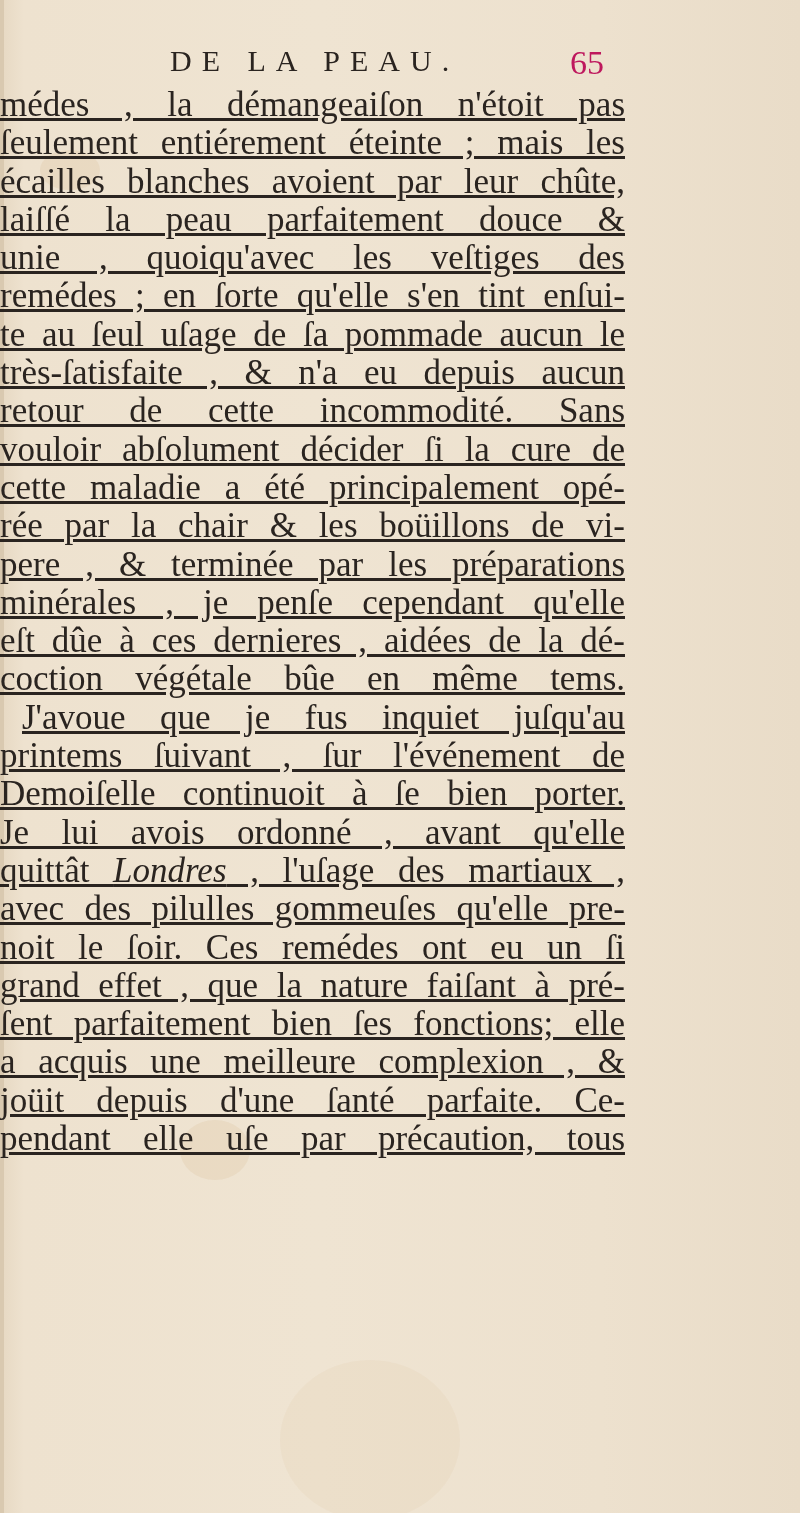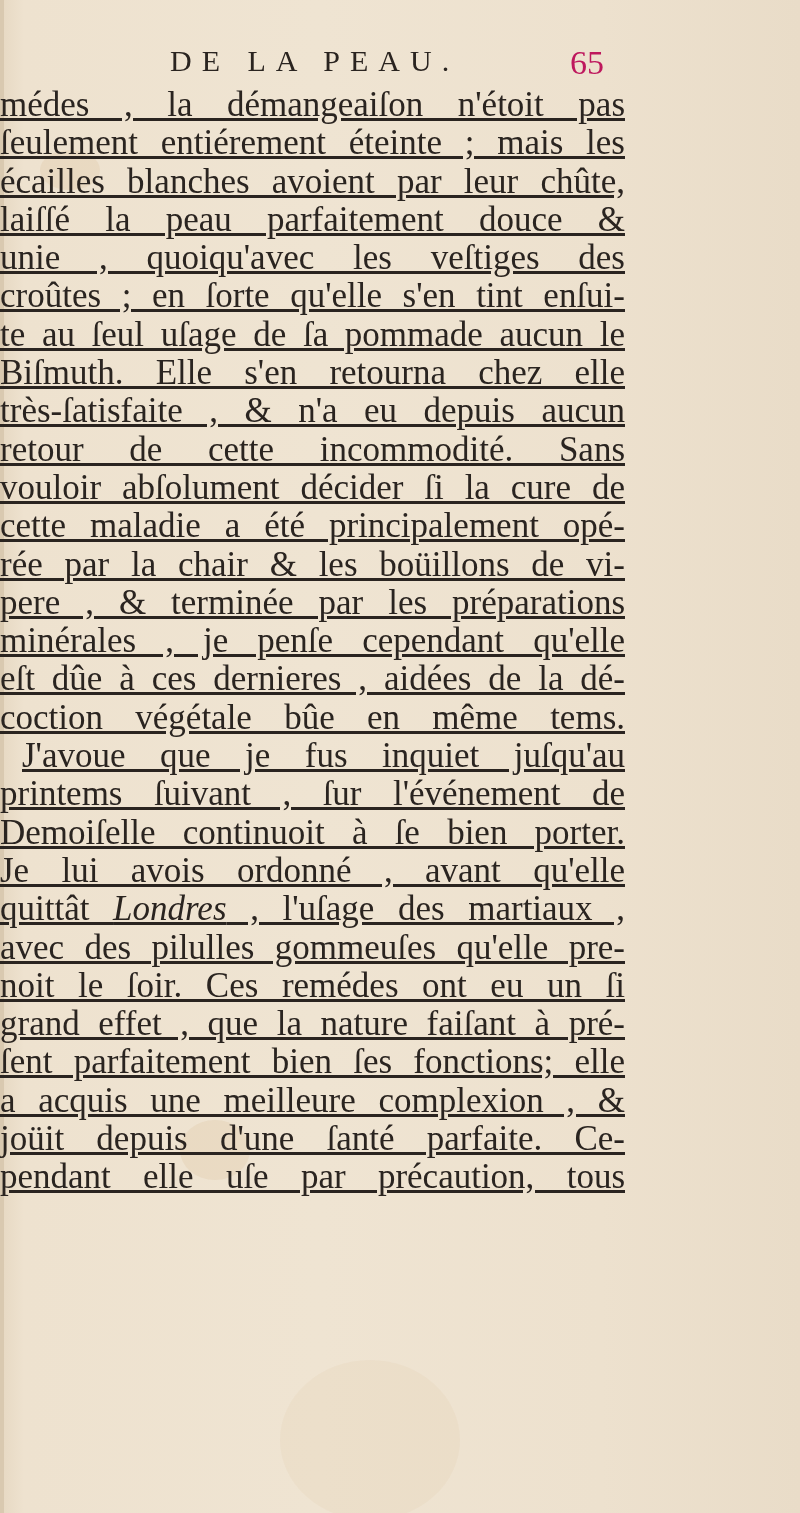--- a/index.html
+++ b/index.html
@@ -58,23 +58,22 @@
   <span class="running-title">DE LA PEAU.</span>
   <span class="page-number">65</span>
 </div>
 
 <div class="body-text">
   <div class="line">médes ,  la  démangeaiſon  n'étoit  pas</div>
   <div class="line">ſeulement entiérement éteinte ; mais les</div>
   <div class="line">écailles blanches avoient par leur chûte,</div>
   <div class="line">laiſſé  la  peau  parfaitement  douce  &amp;</div>
   <div class="line">unie ,  quoiqu'avec  les  veſtiges  des</div>
-  <div class="line">croûtes ; en ſorte qu'elle s'en tint enſui-</div>
+  <div class="line">remédes ; en ſorte qu'elle s'en tint enſui-</div>
   <div class="line">te au  ſeul uſage de ſa pommade aucun le</div>
-  <div class="line">Biſmuth.  Elle  s'en  retourna  chez  elle</div>
   <div class="line">très-ſatisfaite ,  &amp;  n'a  eu  depuis  aucun</div>
   <div class="line">retour  de  cette  incommodité.  Sans</div>
   <div class="line">vouloir abſolument décider ſi la cure de</div>
   <div class="line">cette maladie a été principalement opé-</div>
   <div class="line">rée par la chair &amp; les boüillons de vi-</div>
   <div class="line">pere , &amp; terminée par les préparations</div>
   <div class="line">minérales ,  je penſe cependant qu'elle</div>
   <div class="line">eſt dûe à ces dernieres , aidées de la dé-</div>
   <div class="line">coction  végétale  bûe  en  même  tems.</div>
   <div class="line indent">J'avoue  que  je  fus  inquiet  juſqu'au</div>

